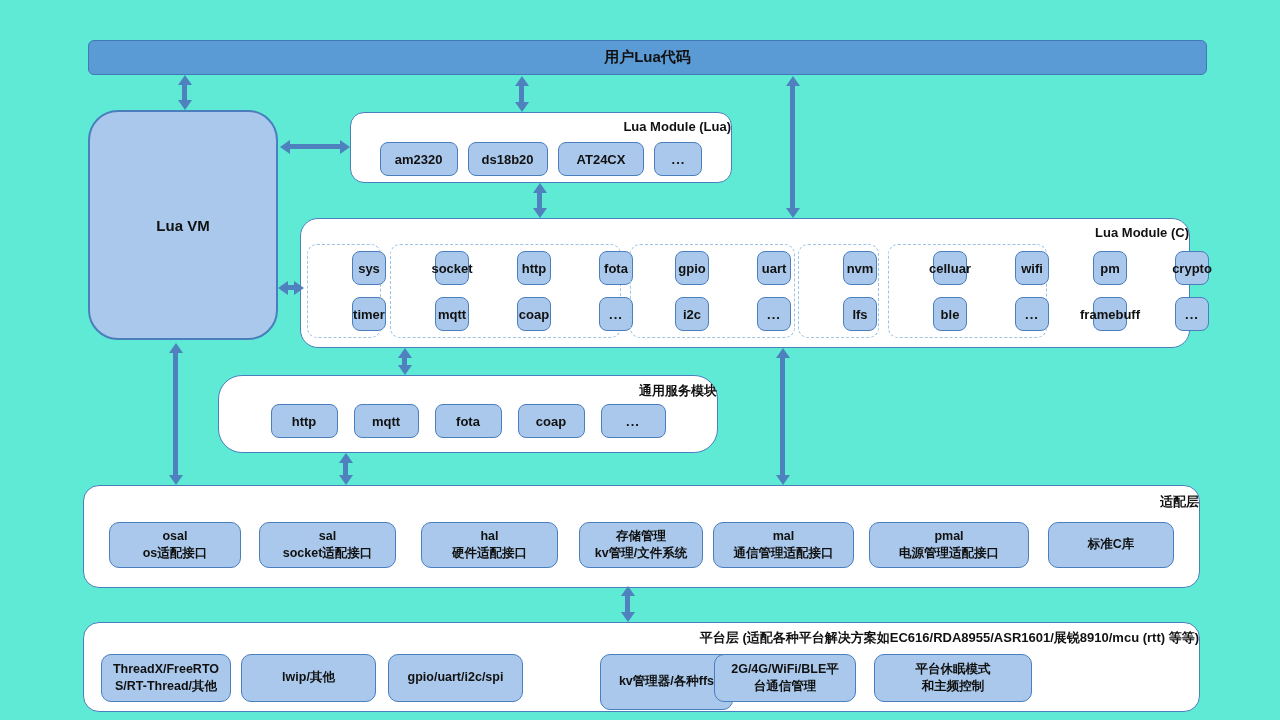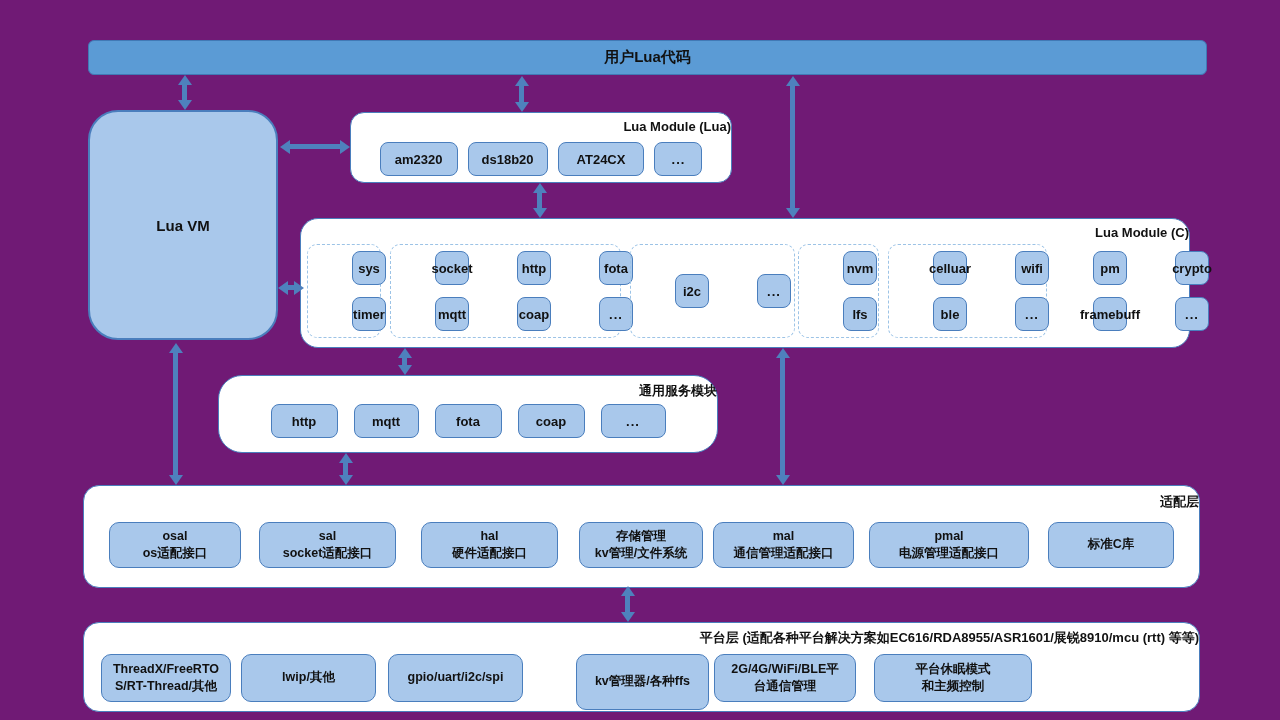--- a/index.html
+++ b/index.html
@@ -1,17 +1,17 @@
 <!DOCTYPE html>
 <html><head>
 <meta charset="utf-8">
 <style>
   html,body { margin:0; padding:0; background:#fff; }
   .canvas {
-    position:relative; width:1280px; height:720px; background:#701a75;
+    position:relative; width:1280px; height:720px; background:#5eead4;
     font-family:"Liberation Sans","DejaVu Sans",sans-serif; color:#111;
     overflow:hidden;
   }
   
   .topbar {
     position:absolute; left:88px; top:40px; width:1119px; height:35px;
     background:#5B9BD5; border:1.5px solid #4179B5; border-radius:6px;
     display:flex; align-items:center; justify-content:center;
     font-size:15px; font-weight:bold; box-sizing:border-box;
   }
@@ -125,20 +125,24 @@
         <div class="chip">fota</div>
       </div>
       <div class="grow">
         <div class="chip">mqtt</div>
         <div class="chip">coap</div>
         <div class="chip mono-dots">...</div>
       </div>
     </div>
 
     <div class="grp dashed" style="left:329px;width:165px;">
+      <div class="grow">
+        <div class="chip">gpio</div>
+        <div class="chip">uart</div>
+      </div>
       <div class="grow">
         <div class="chip">i2c</div>
         <div class="chip mono-dots">...</div>
       </div>
     </div>
 
     <div class="grp dashed" style="left:497px;width:81px;">
       <div class="grow">
           <div class="chip">nvm</div>
         </div>
@@ -217,21 +221,21 @@
     <div class="bigbox" style="left:17px;top:31px;width:130px;height:48px;">
       <span>ThreadX/FreeRTO</span>
       <span>S/RT-Thread/其他</span>
     </div>
     <div class="bigbox" style="left:157px;top:31px;width:135px;height:48px;">
       <span>lwip/其他</span>
     </div>
     <div class="bigbox" style="left:304px;top:31px;width:135px;height:48px;">
       <span>gpio/uart/i2c/spi</span>
     </div>
-    <div class="bigbox" style="left:492px;top:31px;width:133px;height:56px;">
+    <div class="bigbox" style="left:516px;top:31px;width:133px;height:56px;">
       <span>kv管理器/各种ffs</span>
     </div>
     <div class="bigbox" style="left:630px;top:31px;width:142px;height:48px;">
       <span>2G/4G/WiFi/BLE平</span>
       <span>台通信管理</span>
     </div>
     <div class="bigbox" style="left:790px;top:31px;width:158px;height:48px;">
       <span>平台休眠模式</span>
       <span>和主频控制</span>
     </div>

